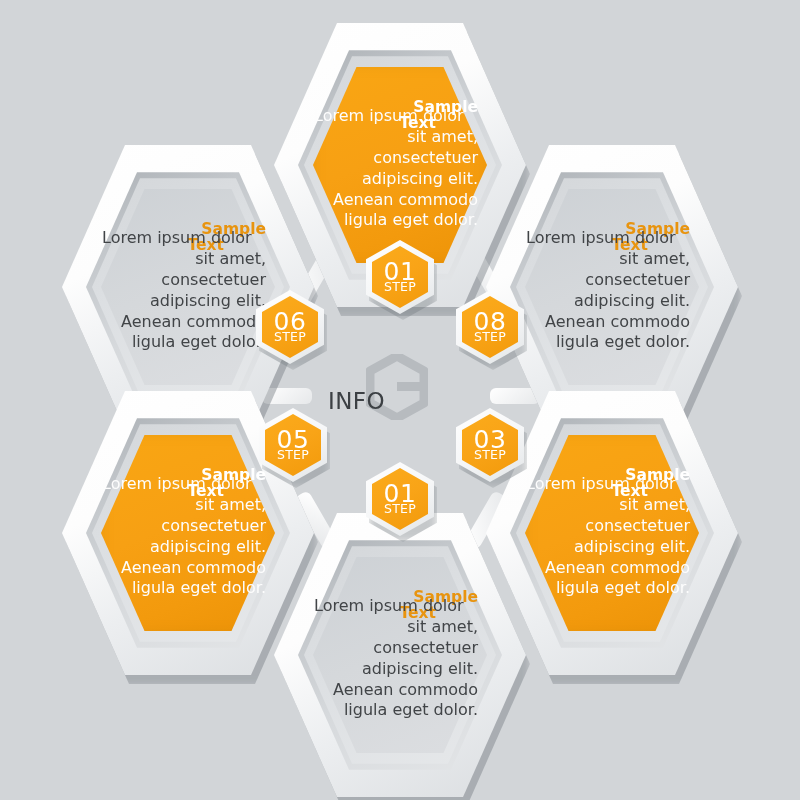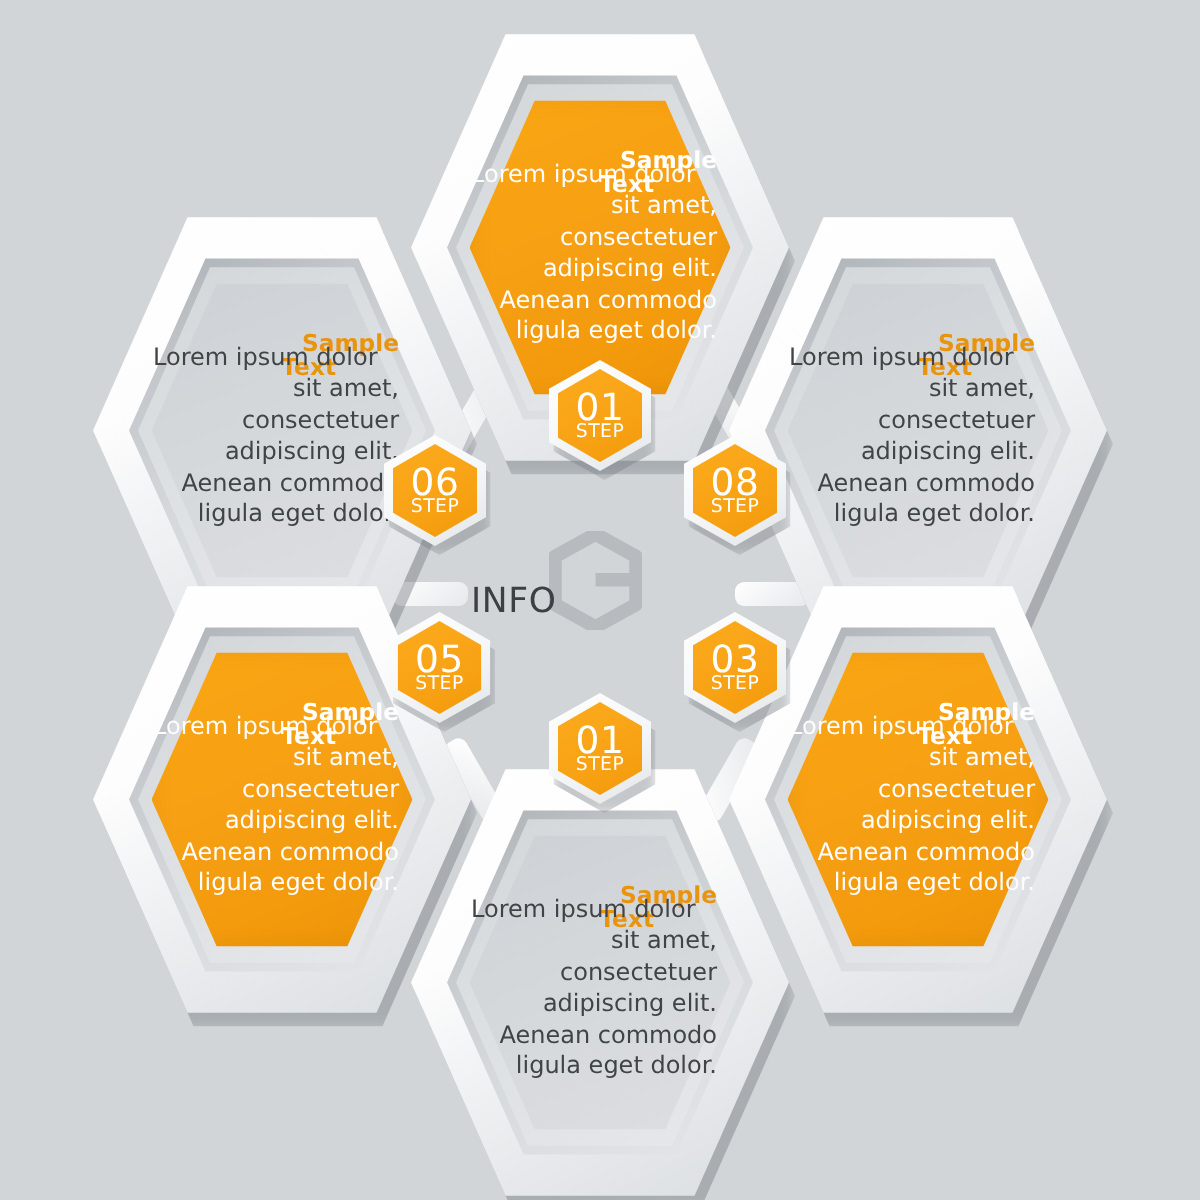--- a/index.html
+++ b/index.html
@@ -91,21 +91,21 @@
         font-family:"DejaVu Sans","Liberation Sans",sans-serif;}
   .bstep{color:#fff;font-size:12.5px;line-height:1;letter-spacing:.3px;margin-top:-2px;}
 
   
   #centre{position:absolute;left:300px;top:352px;width:200px;height:72px;}
   #gmark{
     position:absolute;left:66px;top:2px;width:62px;height:66px;
     color:#b7bbbf;
   }
   #info{
-    position:absolute;left:14px;top:36px;
+    position:absolute;left:28px;top:36px;
     font-size:23px;color:#3c4044;letter-spacing:.4px;
   }
   #graphics{
     position:absolute;left:72px;top:8px;
     font-size:21px;color:#2f3337;letter-spacing:.3px;
   }
 
   
   .conn{
     position:absolute;background:linear-gradient(140deg,#ffffff,#e6e8ea);

